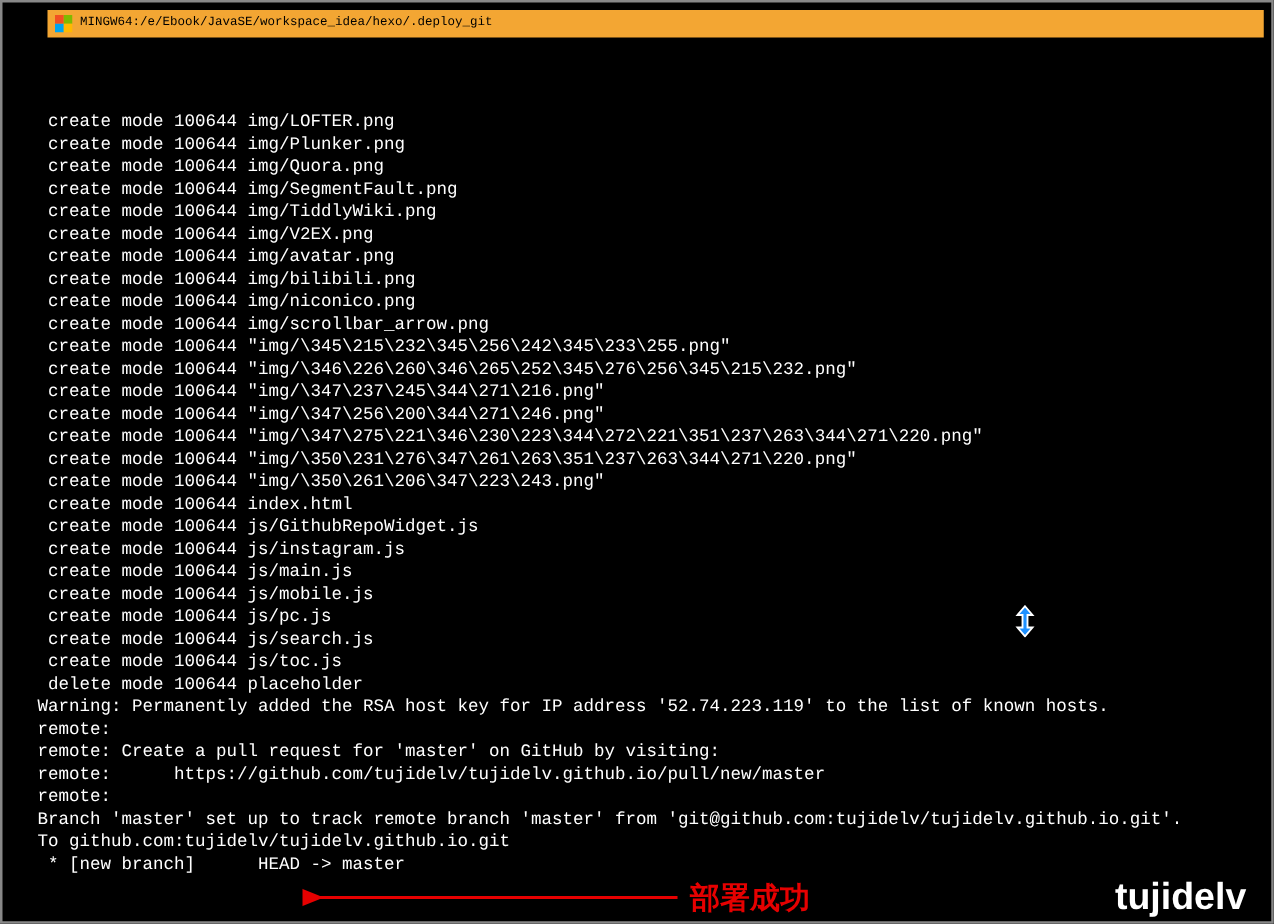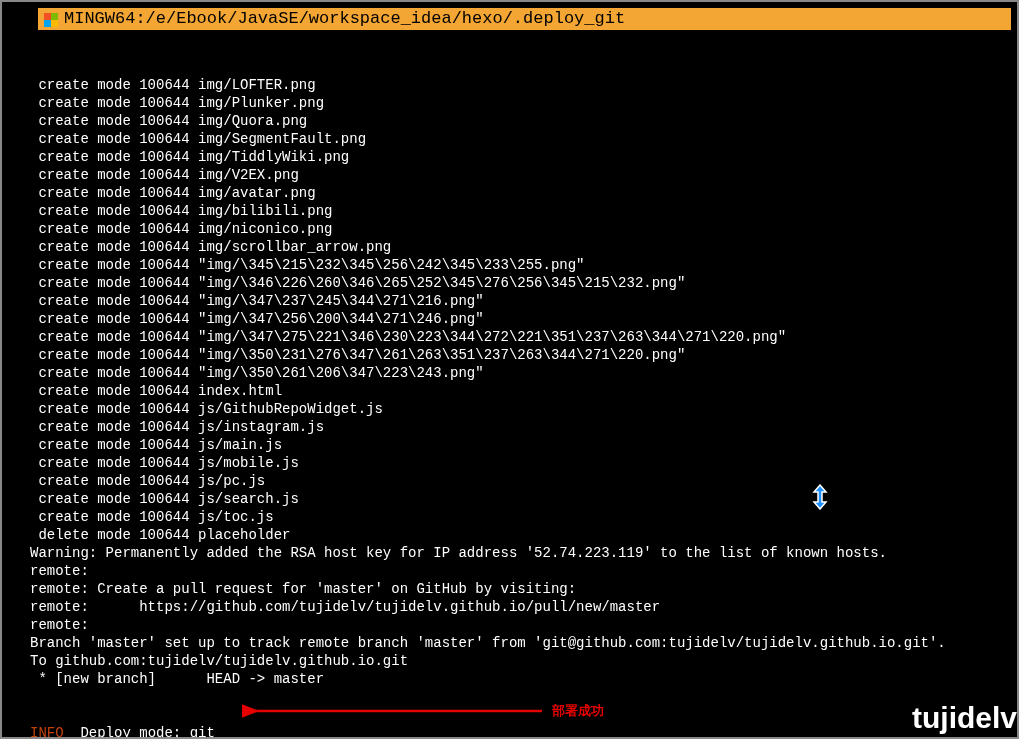--- a/index.html
+++ b/index.html
@@ -13,22 +13,22 @@
       overflow: hidden;
       position: relative;
       border: 2px solid #888;
     }
     .title-bar {
       background: #f3a633;
       color: #000;
       height: 22px;
       line-height: 22px;
       padding-left: 6px;
-      margin: 6px 6px 4px 36px;
-      font-size: 17px;
+      margin: 6px 6px 17px 36px;
+      font-size: 10px;
       display: flex;
       align-items: center;
     }
     .title-bar .icon {
       display: inline-block;
       width: 14px;
       height: 14px;
       margin-right: 6px;
     }
     .title-bar .icon svg { width: 14px; height: 14px; }
@@ -44,28 +44,28 @@
     .annotation {
       position: absolute;
       left: 240px;
       top: 700px;
       display: flex;
       align-items: center;
     }
     .annotation-label {
       color: #e60000;
       font-family: 'Microsoft YaHei', sans-serif;
-      font-size: 13px;
+      font-size: 24px;
       font-weight: bold;
       text-shadow: 1px 1px 2px rgba(0,0,0,0.8), -1px -1px 2px rgba(0,0,0,0.8);
     }
     .arrow-svg { width: 310px; height: 18px; }
     .watermark {
       position: absolute;
-      right: 0;
+      right: 20px;
       bottom: 2px;
       color: #fff;
       font-family: 'Segoe UI', Arial, sans-serif;
       font-size: 30px;
       font-weight: bold;
       letter-spacing: 0;
     }
     .resize-cursor {
       position: absolute;
       left: 808px;

